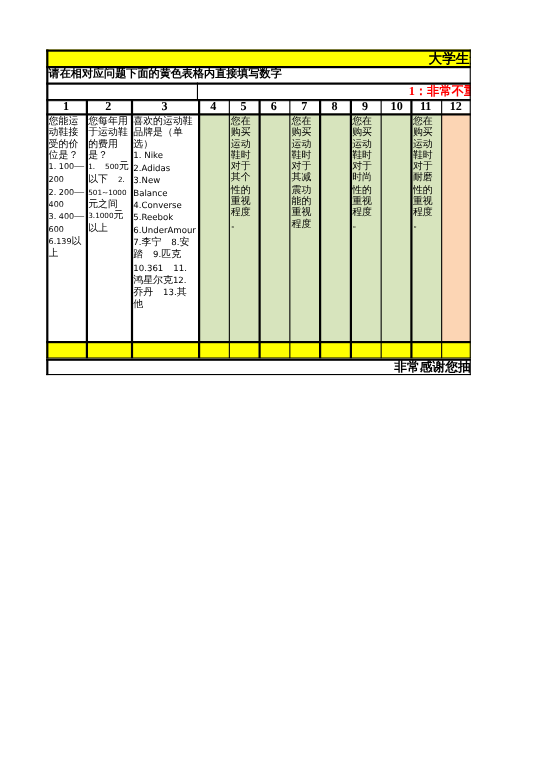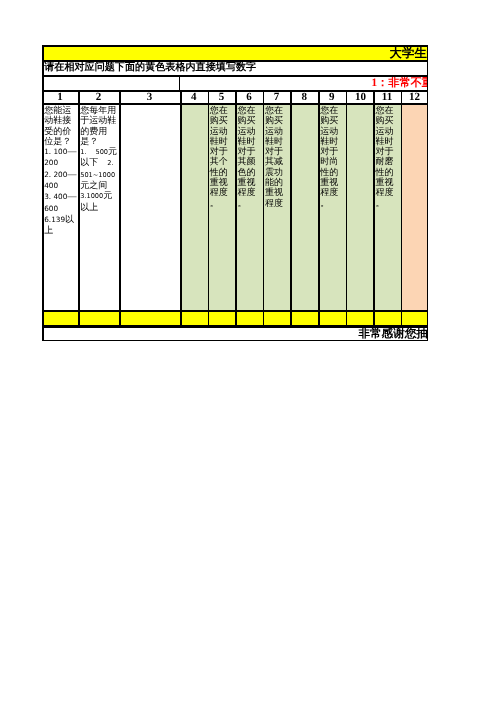--- a/index.html
+++ b/index.html
@@ -106,41 +106,42 @@
         <div class="qcell">
           <div class="txt">您每年用于运动鞋的费用是？
 <span class="lat">1.</span>　<span class="lat">500</span>元以下　<span class="lat">2. 501~1000</span>元之间
 <span class="lat">3.1000</span>元以上</div>
         </div>
       </div>
       <div class="col c2" style="left: 77px; width: 61px;">
         <div class="fillq" style="background: rgb(255, 255, 255);"></div>
         <div class="acell"></div>
         <div class="hcell">3</div>
+        <div class="qcell">
+          <div class="txt">喜欢的运动鞋品牌是（单选）
+<span class="lat">1. Nike 2.Adidas 3.New Balance 4.Converse 5.Reebok 6.UnderAmour 7.</span>李宁　<span class="lat">8.</span>安踏　<span class="lat">9.</span>匹克<span class="lat"> 10.361</span>　<span class="lat">11.</span>鸿星尔克<span class="lat">12.</span>乔丹　<span class="lat">13.</span>其他</div>
+        </div>
       </div>
       <div class="col c3 rate" style="left: 138px; width: 27.6px;">
         <div class="fillq" style="background: rgb(215, 228, 189);"></div>
         <div class="acell"></div>
         <div class="hcell">4</div>
       </div>
       <div class="col c4 rate" style="left: 165.6px; width: 27.6px;">
         <div class="fillq" style="background: rgb(215, 228, 189);"></div>
         <div class="acell"></div>
         <div class="hcell">5</div>
         <div class="qcell">
           <div class="txt">您在购买运动鞋时对于其个性的重视程度。</div>
         </div>
       </div>
       <div class="col c5 rate" style="left: 193.2px; width: 27.6px;">
         <div class="fillq" style="background: rgb(215, 228, 189);"></div>
         <div class="acell"></div>
         <div class="hcell">6</div>
-        <div class="qcell">
-          <div class="txt">您在购买运动鞋时对于其颜色的重视程度。</div>
-        </div>
       </div>
       <div class="col c6 rate" style="left: 220.8px; width: 27.6px;">
         <div class="fillq" style="background: rgb(215, 228, 189);"></div>
         <div class="acell"></div>
         <div class="hcell">7</div>
         <div class="qcell">
           <div class="txt">您在购买运动鞋时对于其减震功能的重视程度</div>
         </div>
       </div>
       <div class="col c7 rate" style="left: 248.4px; width: 27.6px;">

